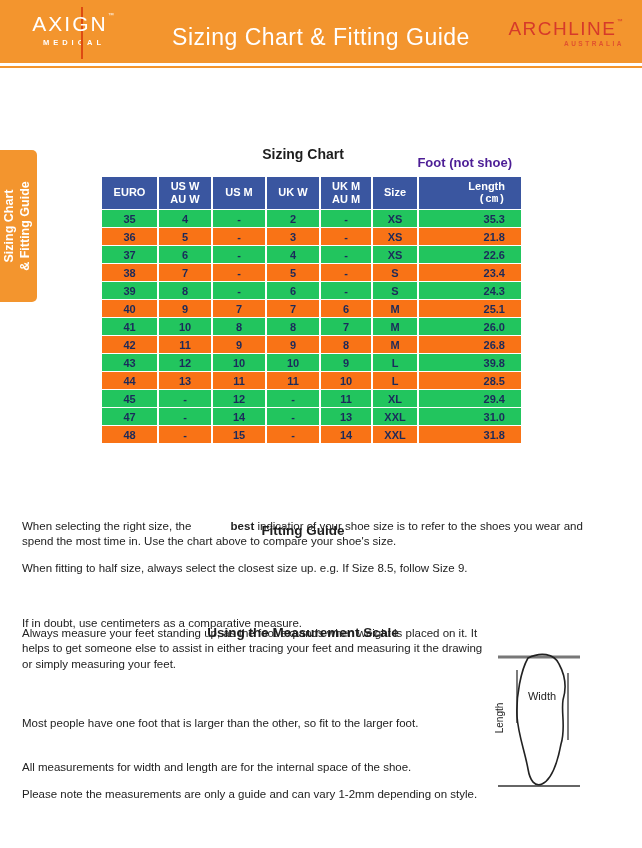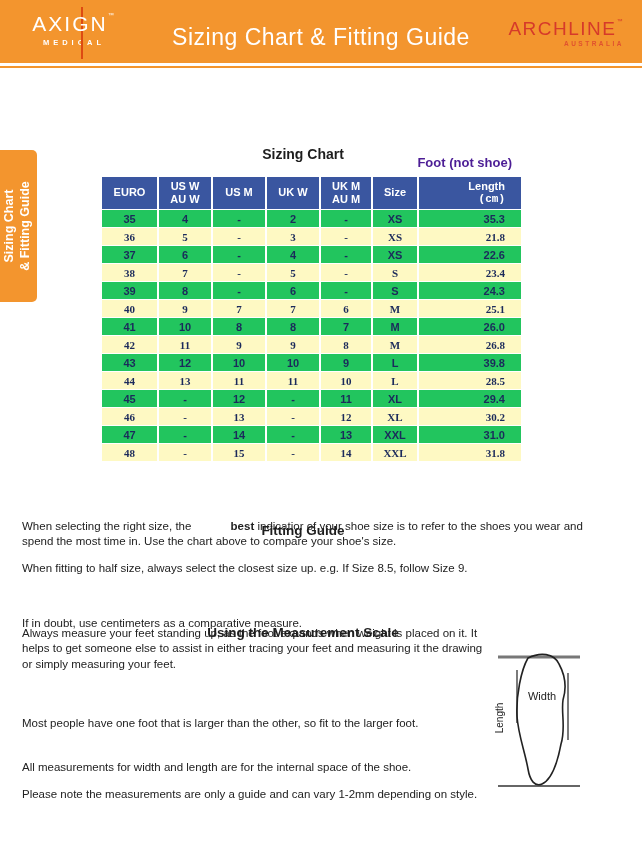--- a/index.html
+++ b/index.html
@@ -37,21 +37,21 @@
   .foot-note { position:absolute; left:100px; top:155px; width:412px; text-align:right;
                font-size:13px; font-weight:bold; color:#4c1d95; }
 
   table.sizing { position:absolute; left:100px; top:176px; width:423px;
                  border-collapse:separate; border-spacing:2px 1px; table-layout:fixed; }
   table.sizing th { background:#3A56A0; color:#ffffff; font-size:11px; font-weight:bold;
                     height:32px; text-align:center; vertical-align:middle; line-height:1.2; }
   table.sizing td { font-size:11px; font-weight:bold; color:#1B2A5B; text-align:center;
                     height:17px; vertical-align:middle; }
   table.sizing tr.blue td { background:#22c55e; }
-  table.sizing tr.peri td { background:#fef9c3;font-family:Liberation Serif, serif; }
+  table.sizing tr.peri td { background:#f97316; }
   table.sizing th.col-len, table.sizing td.col-len { text-align:right; padding-right:16px; }
 
   
   .h-center { position:absolute; left:0; width:606px; text-align:center;
               font-size:13.5px; font-weight:bold; color:#1d1d1d;margin-top:36px; }
   .para { position:absolute; left:22px; font-size:11.5px; color:#222; line-height:1.34; }
   .para b { font-weight:bold;padding-left:36px; }
 
   
   .foot-diagram { position:absolute; left:490px; top:640px; width:150px; height:150px; }
@@ -202,29 +202,20 @@
         </tr>
         <tr class="blue">
           <td>45</td>
           <td>-</td>
           <td>12</td>
           <td>-</td>
           <td>11</td>
           <td>XL</td>
           <td class="col-len">29.4</td>
         </tr>
-        <tr class="peri">
-          <td>46</td>
-          <td>-</td>
-          <td>13</td>
-          <td>-</td>
-          <td>12</td>
-          <td>XL</td>
-          <td class="col-len">30.2</td>
-        </tr>
         <tr class="blue">
           <td>47</td>
           <td>-</td>
           <td>14</td>
           <td>-</td>
           <td>13</td>
           <td>XXL</td>
           <td class="col-len">31.0</td>
         </tr>
         <tr class="peri">

